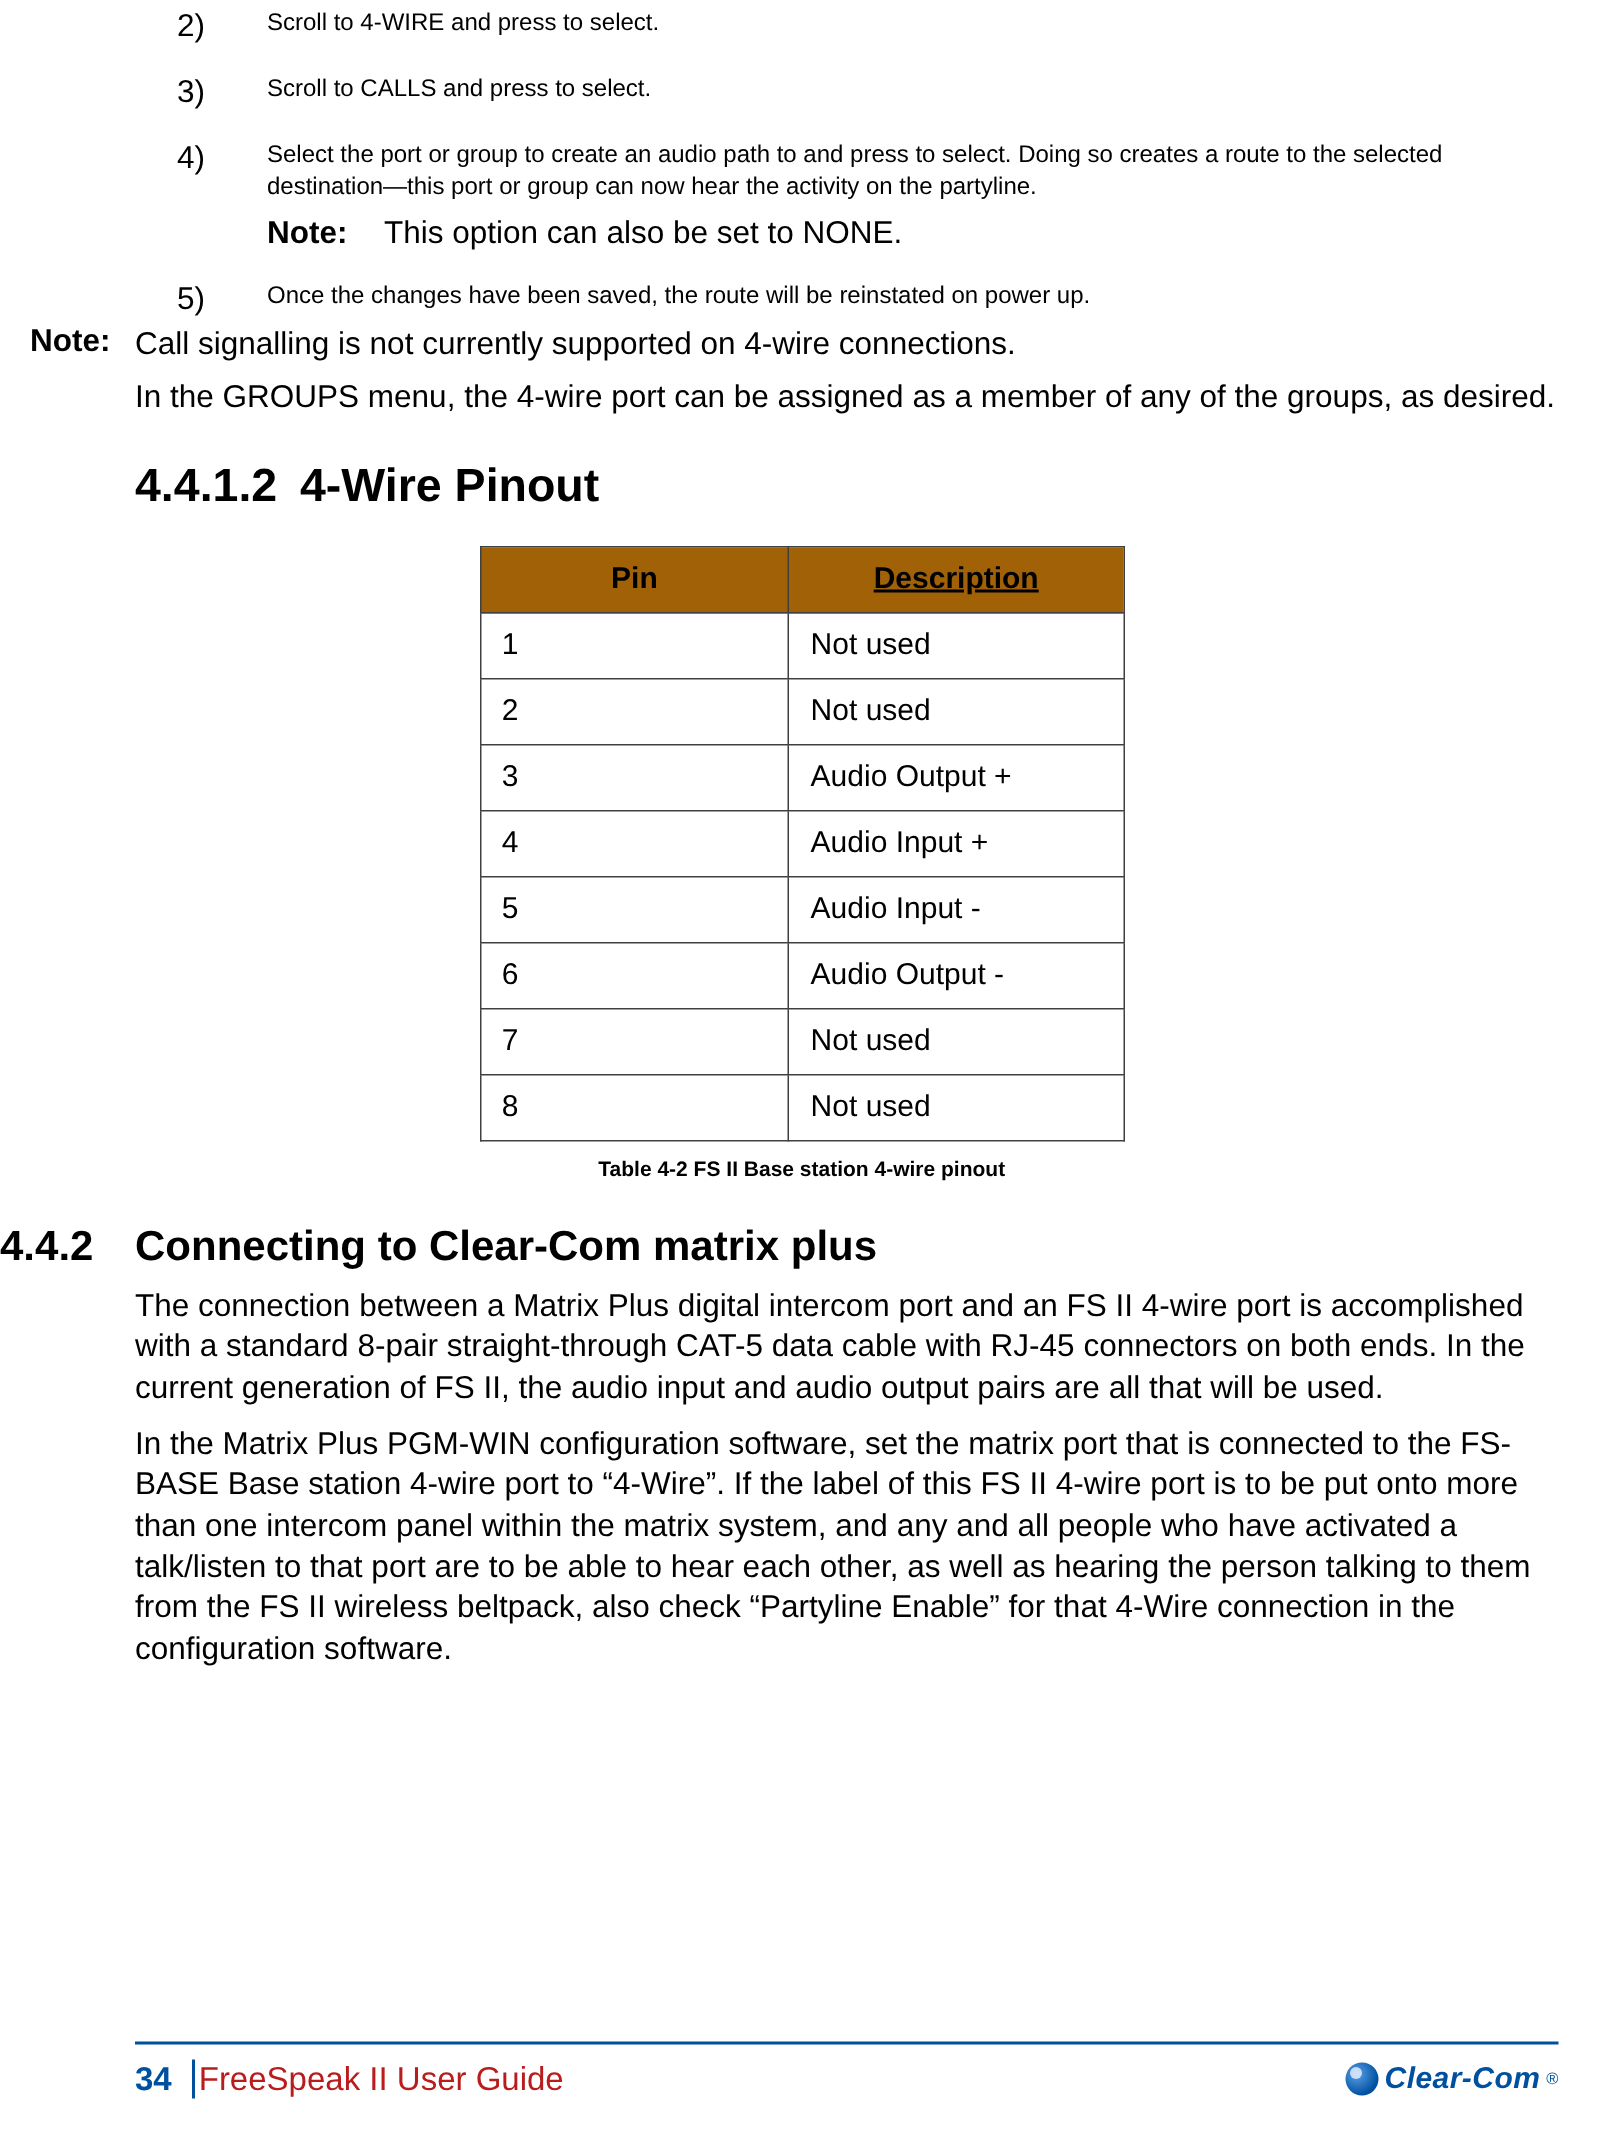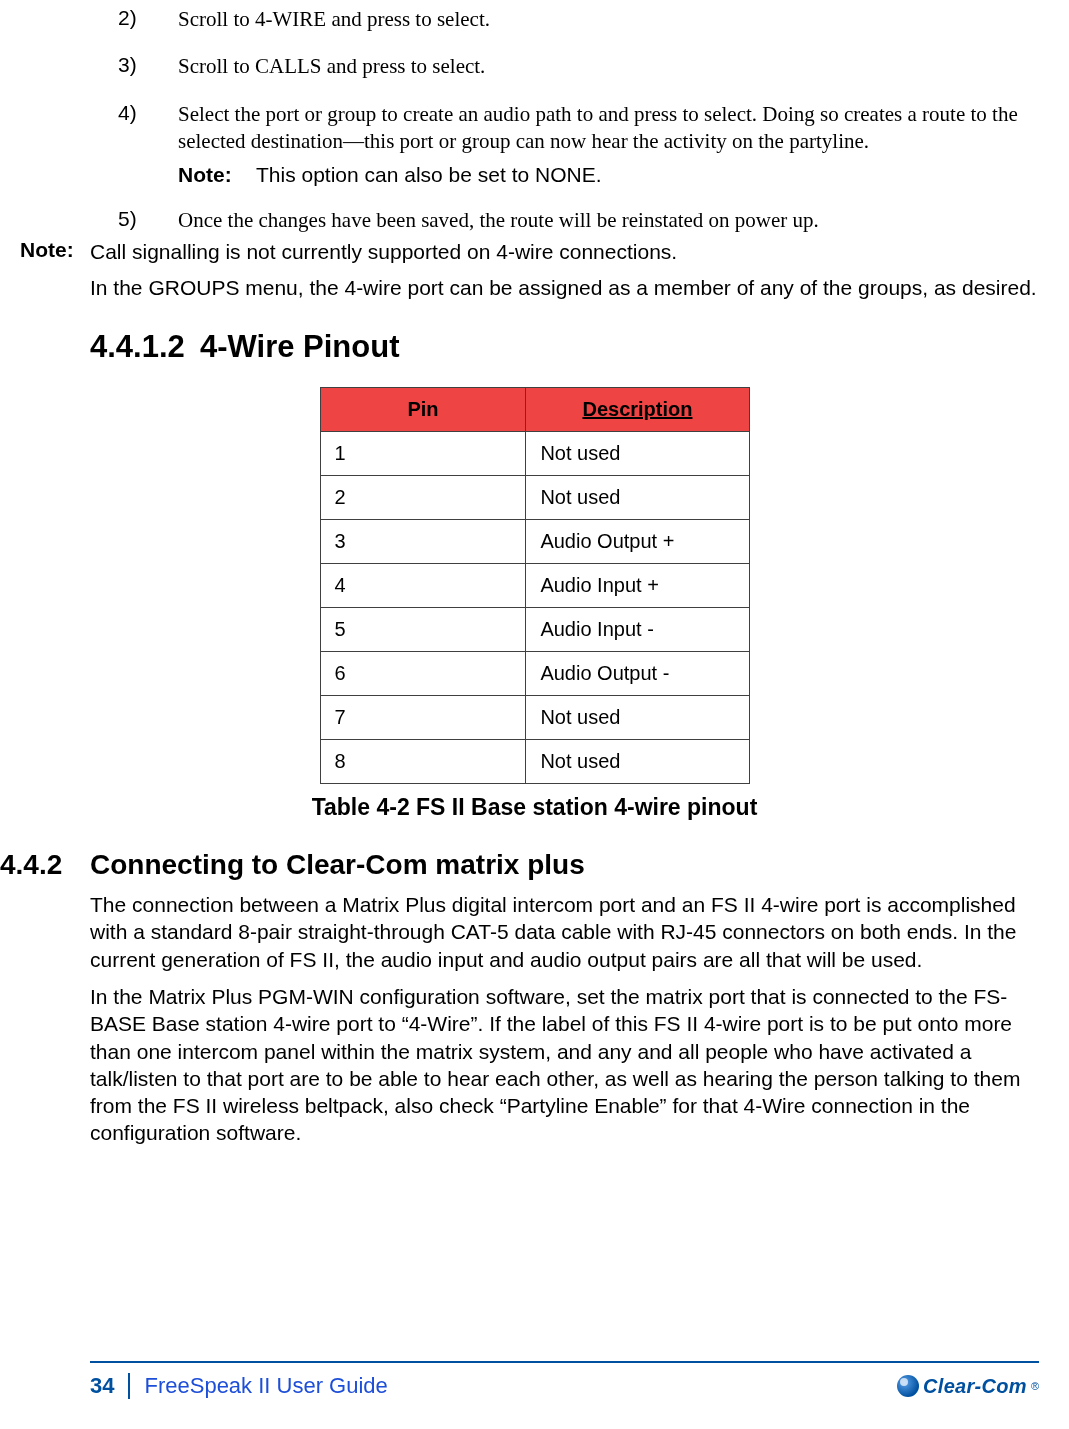--- a/index.html
+++ b/index.html
@@ -29,23 +29,22 @@
   .ol-row {
     display: flex;
     margin-bottom: 20px;
   }
   .ol-num {
     width: 60px;
     font-size: 21px;
   }
   .ol-body {
     flex: 1;
-    font-size: 21px;
+    font-size: 16px;
     line-height: 1.3;
-    font-family: Liberation Serif, serif;
   }
   .ol-block {
     margin-left: 118px;
     margin-right: 30px;
   }
   .note-inline {
     display: flex;
     margin-top: 8px;
     font-size: 21px;
   }
@@ -99,37 +98,37 @@
   .h3 .num {
     display: inline-block;
     width: 90px;
   }
   table.pinout {
     border-collapse: collapse;
     margin: 22px auto 6px auto;
     width: 430px;
   }
   table.pinout th {
-    background: #ef4444;
+    background: #a16207;
     border: 1px solid #404040;
     font-weight: bold;
     font-size: 20px;
     padding: 10px 12px;
     text-align: center;
   }
   table.pinout td {
     border: 1px solid #404040;
     font-size: 20px;
     padding: 10px 14px;
     text-align: left;
   }
   .table-caption {
     text-align: center;
     font-weight: bold;
-    font-size: 23px;
+    font-size: 14px;
     margin-top: 10px;
     margin-bottom: 16px;
   }
   .footer {
     position: absolute;
     left: 0;
     bottom: 30px;
     width: 1069px;
   }
   .footer-rule {
@@ -147,22 +146,22 @@
   .page-num {
     font-size: 22px;
     font-weight: bold;
     color: #0050a0;
     padding-right: 14px;
     border-right: 2px solid #0050a0;
     line-height: 26px;
   }
   .guide-title {
     font-size: 22px;
-    color: #1d4ed8;
-    padding-left: 14px;
+    color: #b91c1c;
+    padding-left: 2px;
     flex: 1;
   }
   .logo {
     display: flex;
     align-items: center;
     gap: 4px;
   }
   .logo-disc {
     width: 22px;
     height: 22px;

